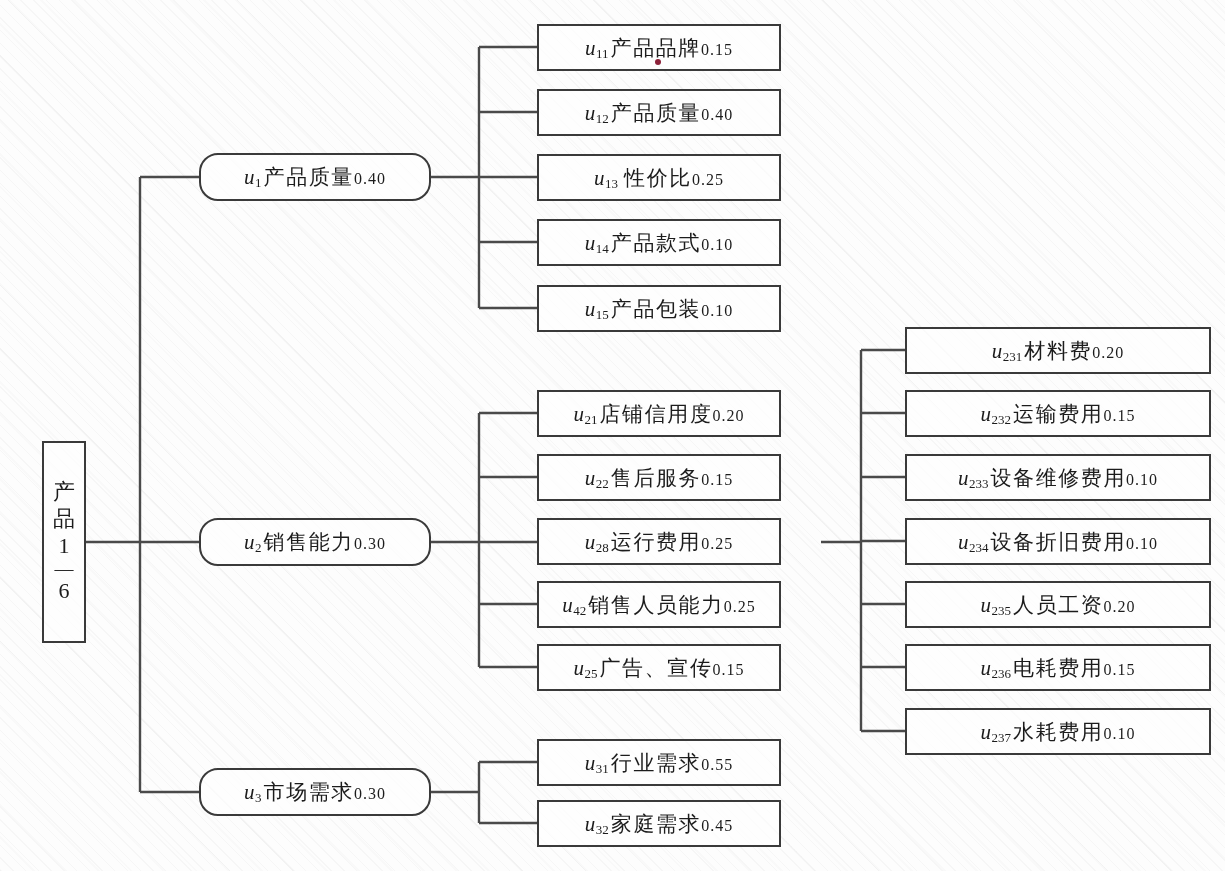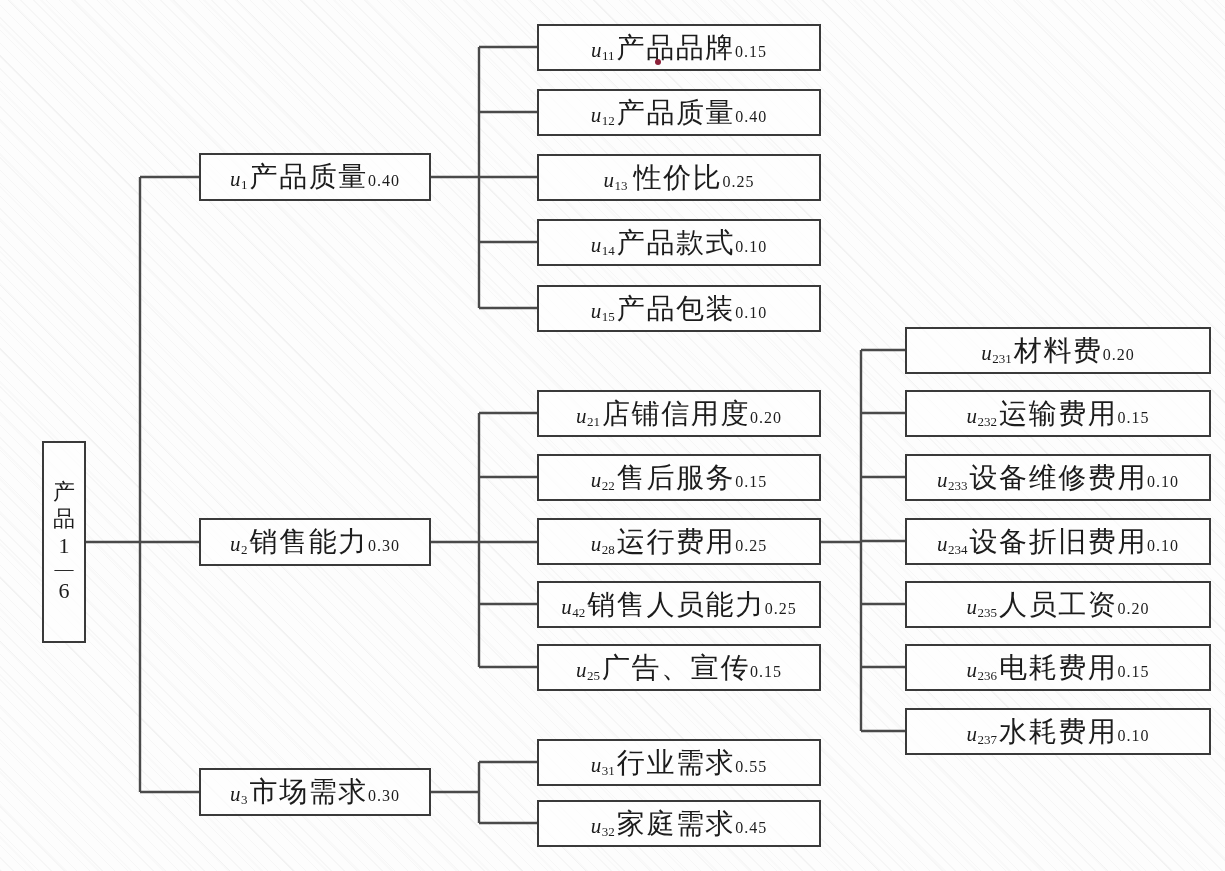--- a/index.html
+++ b/index.html
@@ -68,21 +68,21 @@
   }
   .node .code sub {
     font-style: normal;
     font-size: 0.62em;
     vertical-align: baseline;
     position: relative;
     top: 3px;
     letter-spacing: 0;
   }
   .node .cn {
-    font-size: 28px;
+    font-size: 21px;
     letter-spacing: 1.6px;
   }
   .node .num {
     font-size: 16px;
     letter-spacing: 1px;
   }
 
   
   #root-node {
     left: 42px;
@@ -102,25 +102,26 @@
   #root-node .vchar.dash {
     font-size: 19px;
     line-height: 1.0;
   }
 
   
   .lvl1 {
     left: 199px;
     width: 232px;
     height: 48px;
+    border-radius: 19px;
   }
   
   .lvl2 {
     left: 537px;
-    width: 284px;
+    width: 244px;
     height: 47px;
   }
   
   .lvl3 {
     left: 905px;
     width: 306px;
     height: 47px;
   }
 
   .reddot {

